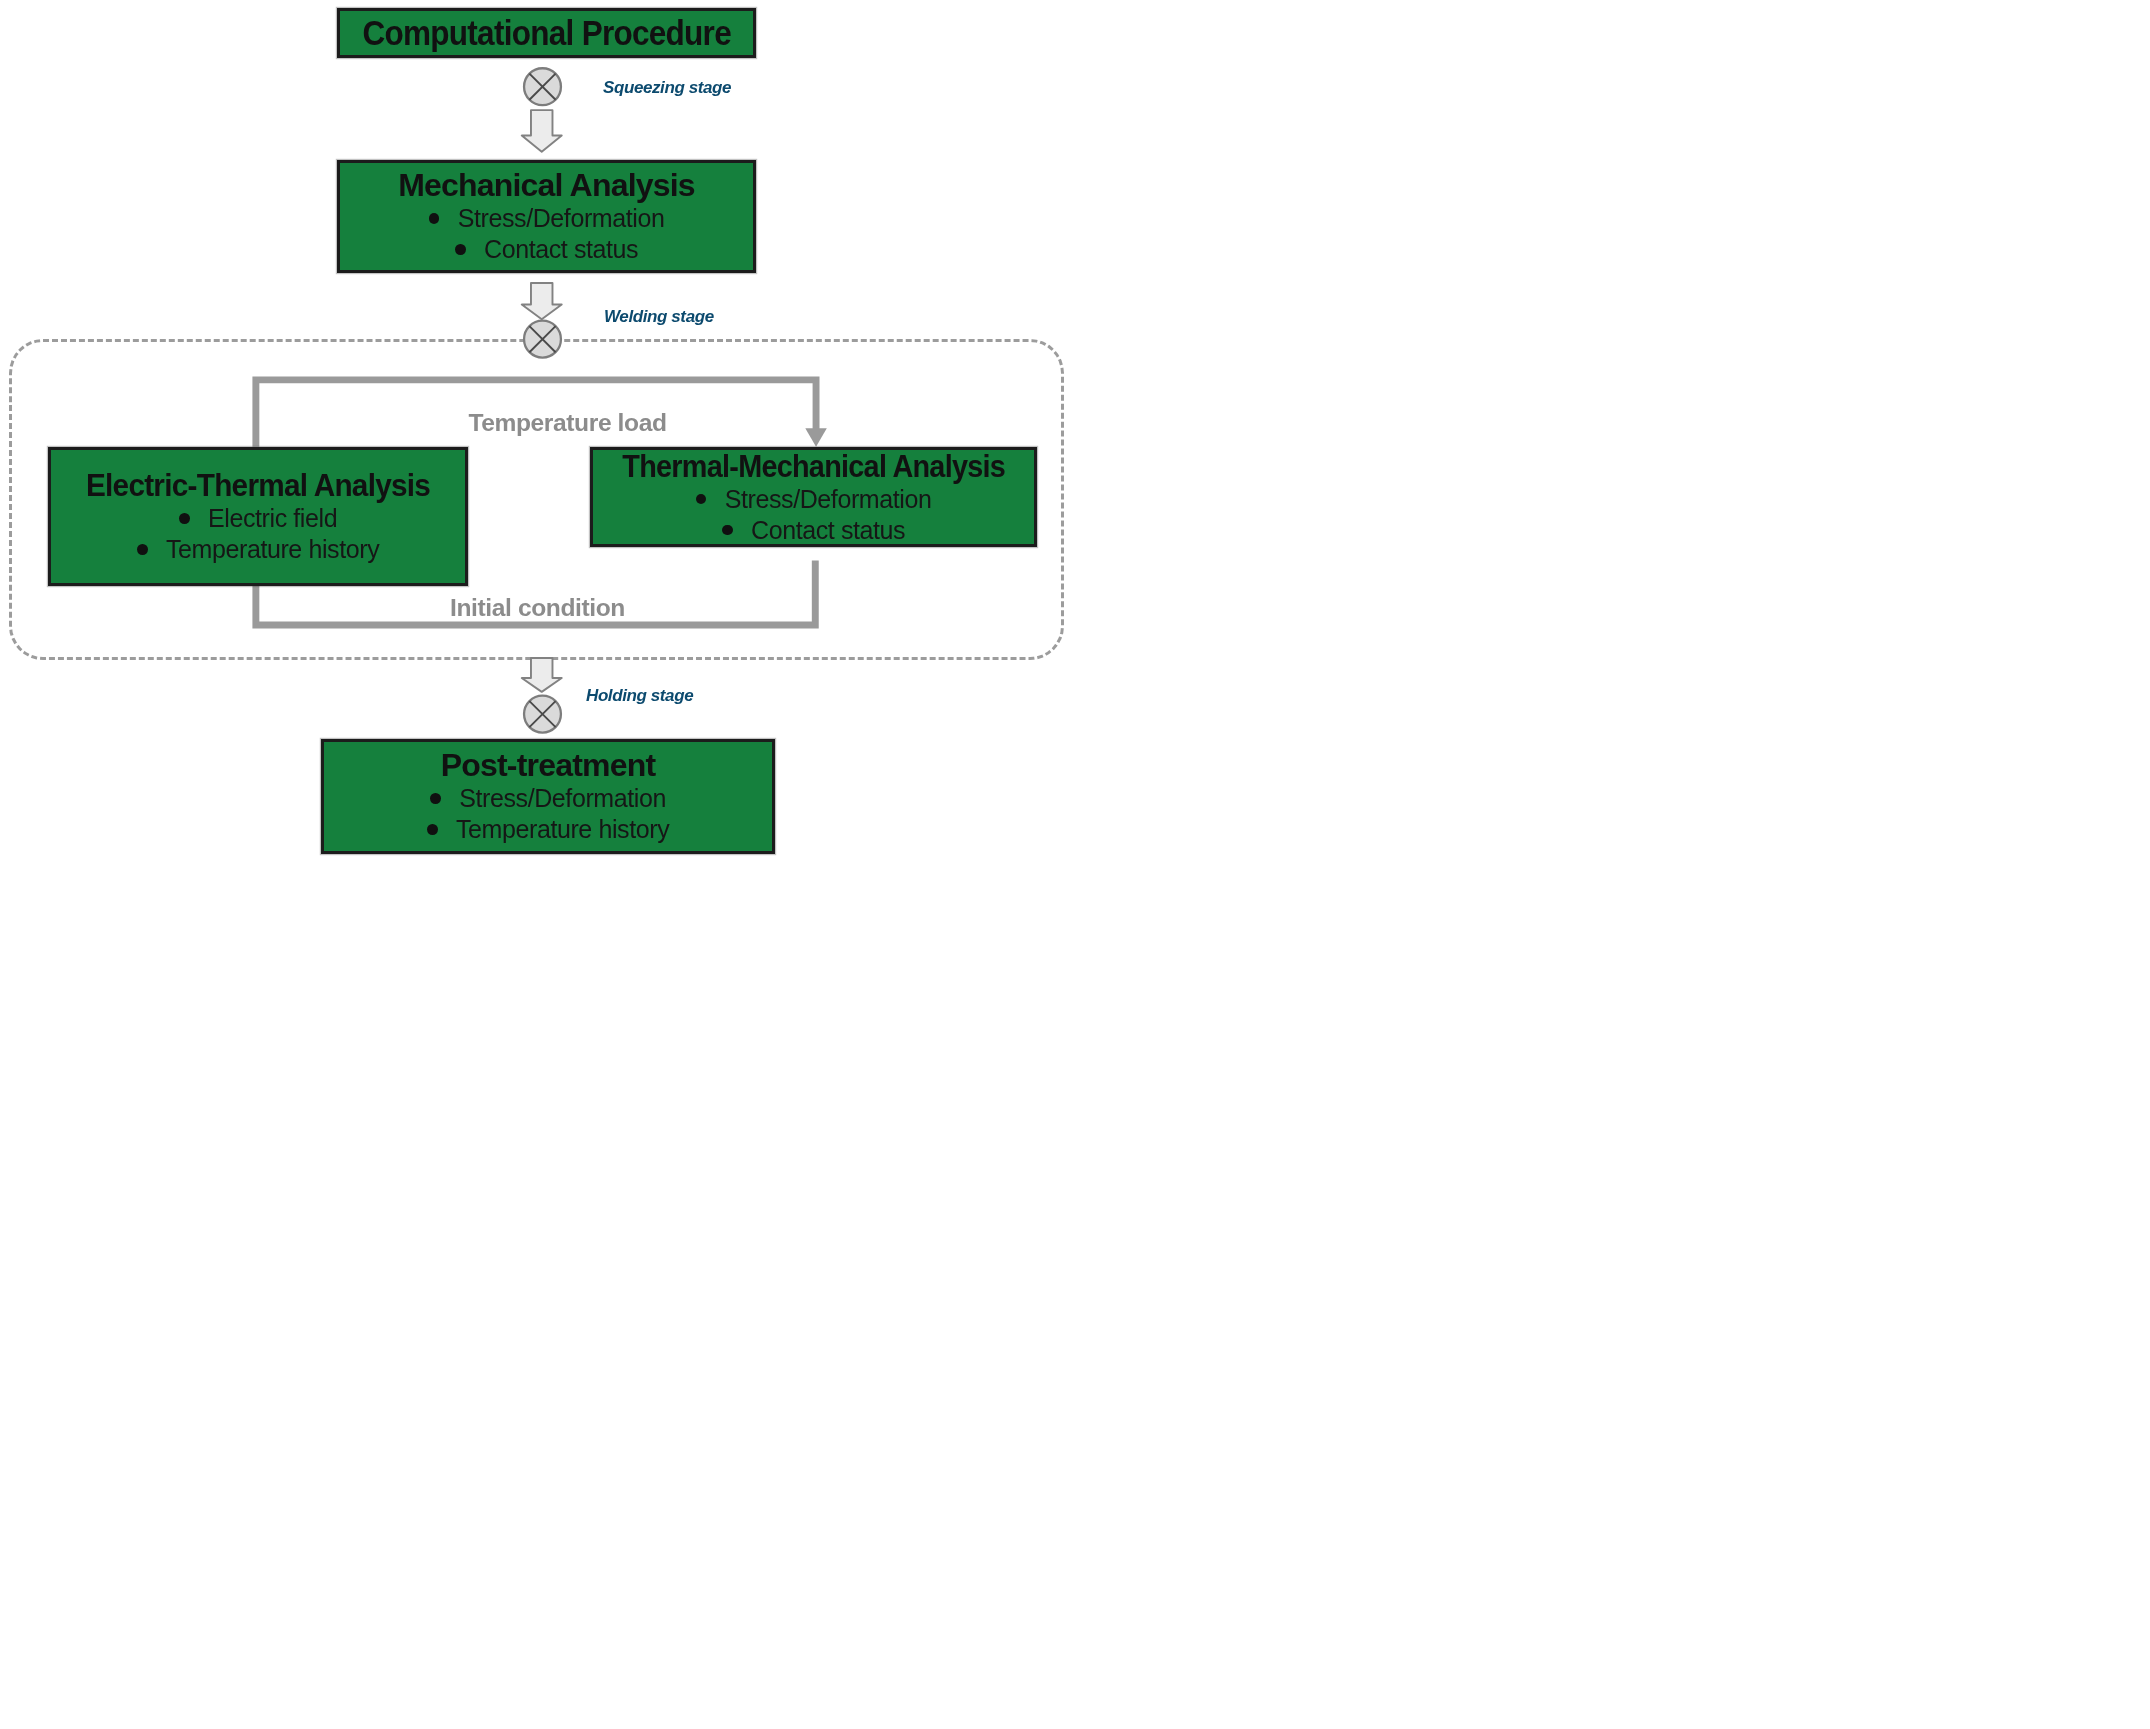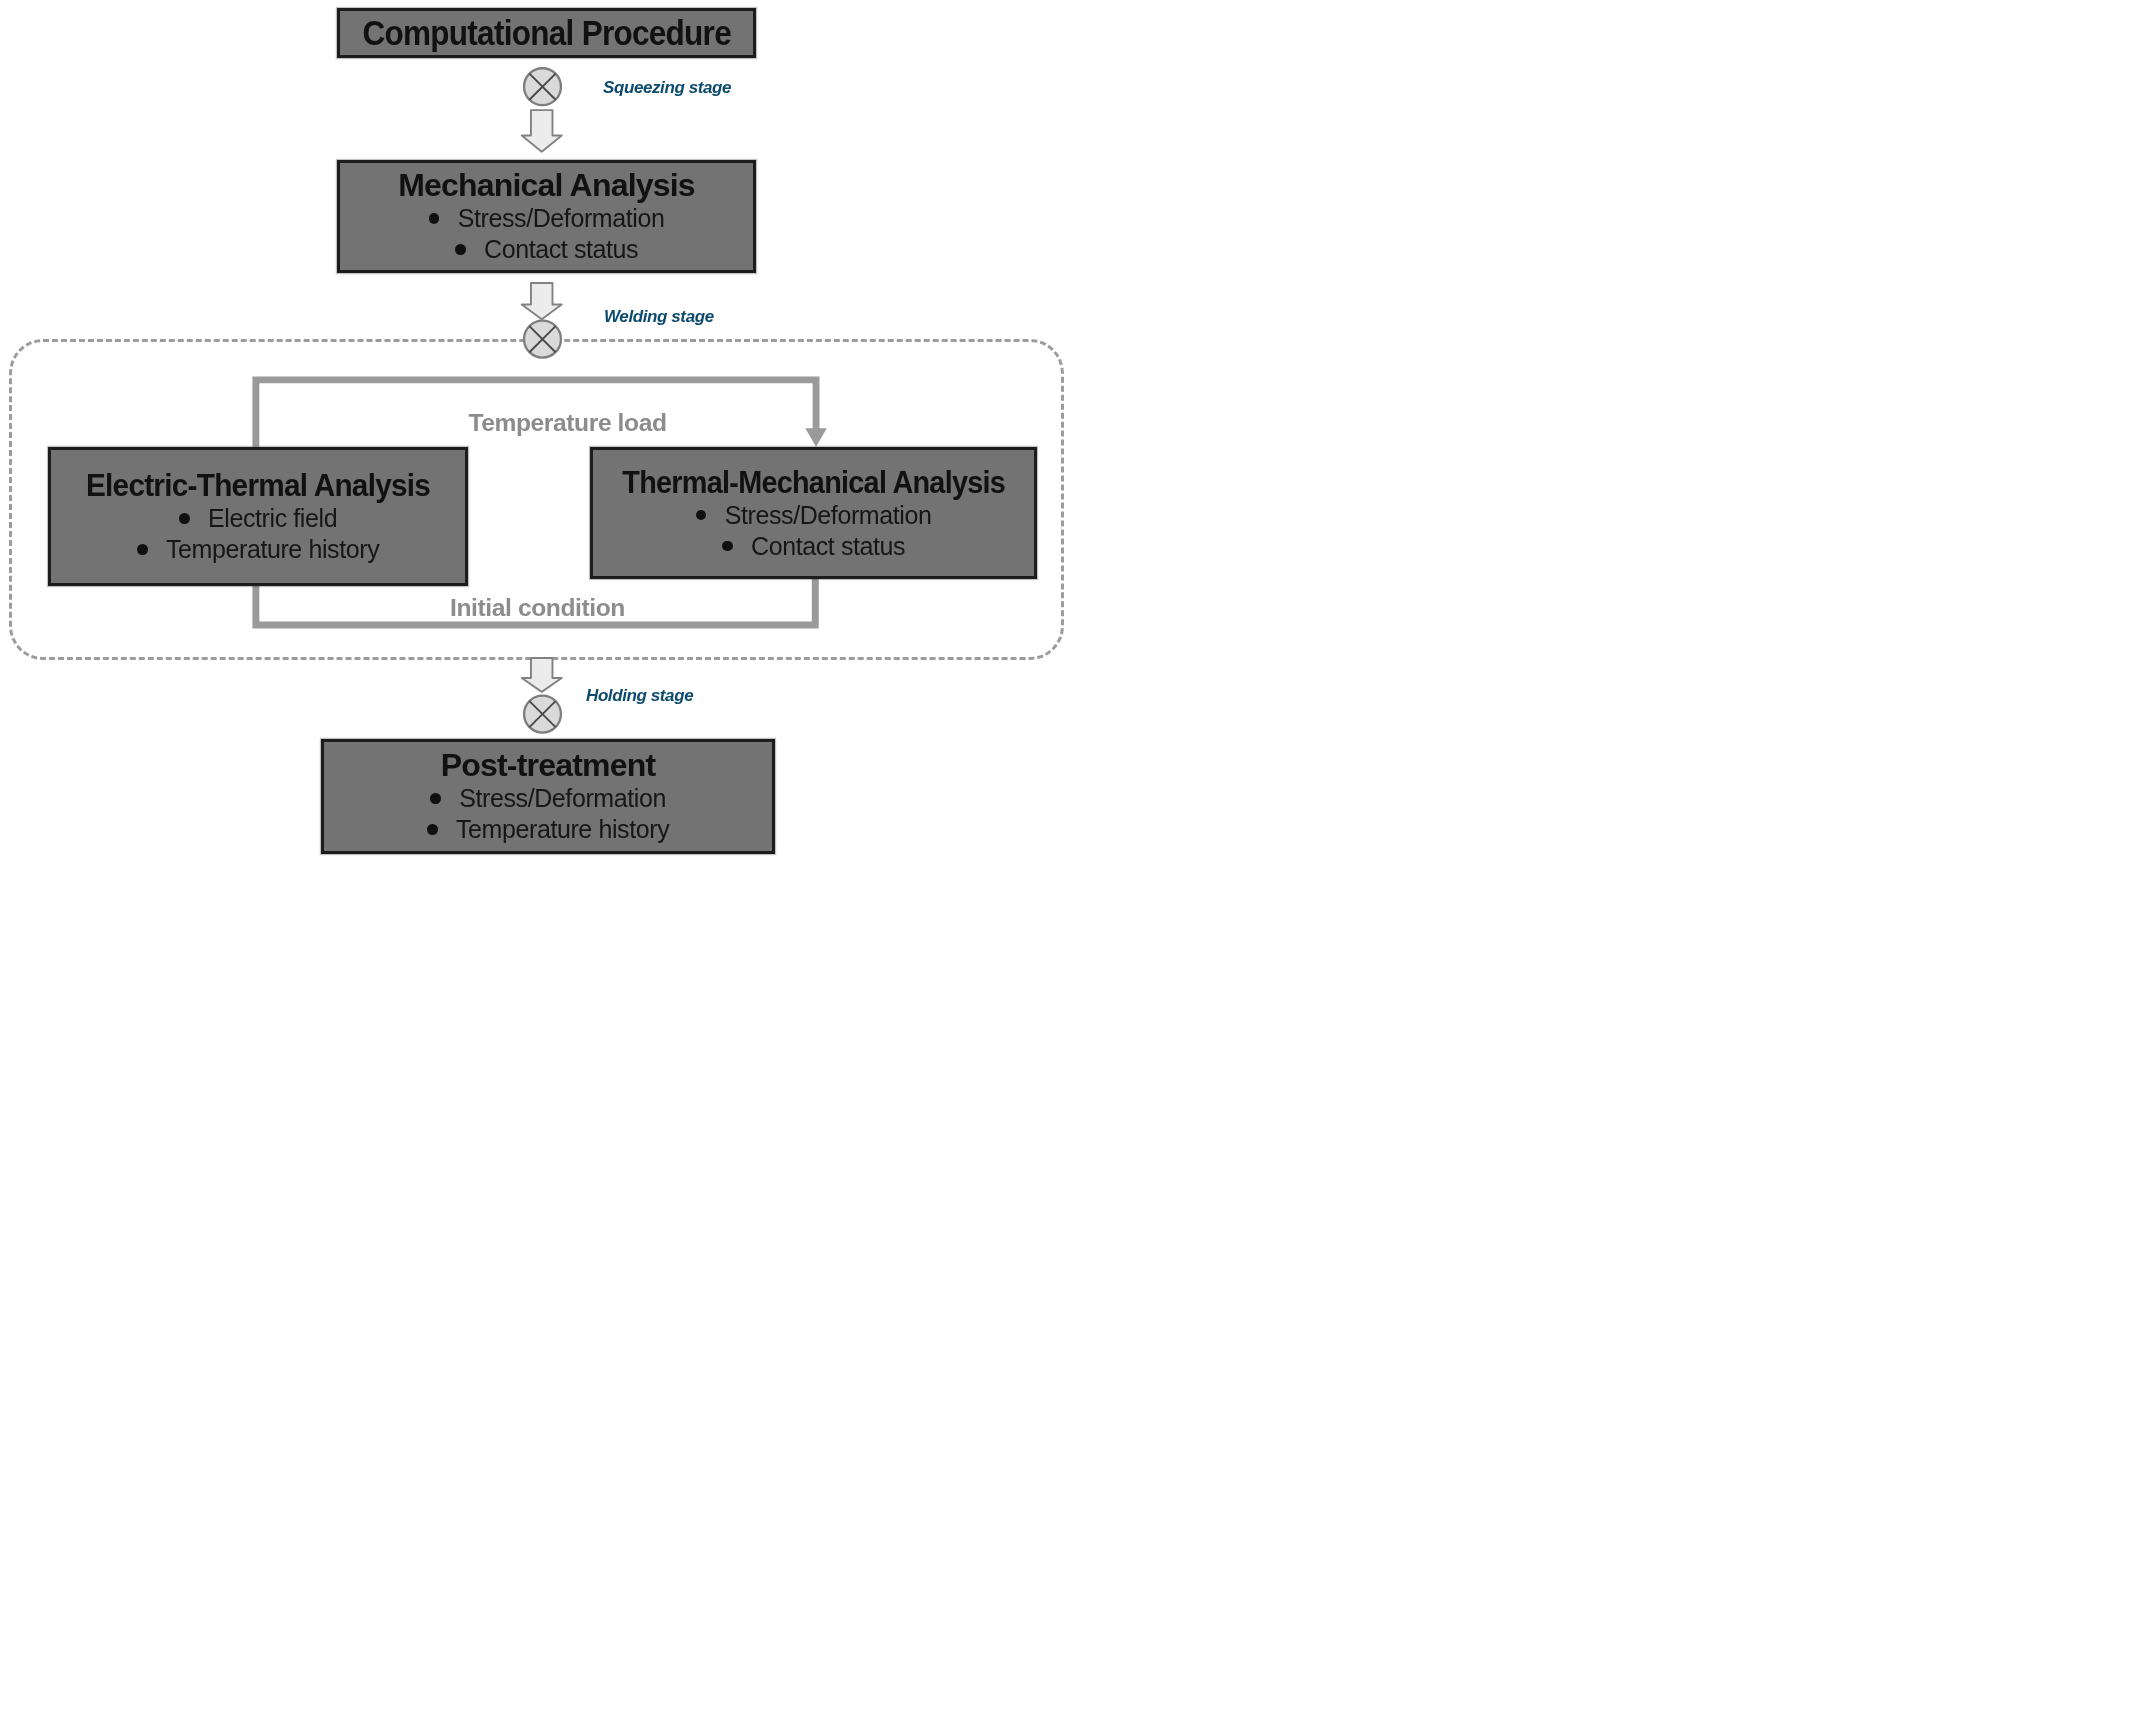--- a/index.html
+++ b/index.html
@@ -10,21 +10,21 @@
   .dashed-rect{
     position:absolute;left:9.2px;top:339px;width:1049px;height:315px;
     border:3.1px dashed #9c9c9c;border-radius:34px;z-index:1;background:transparent;
   }
 
   
   #connector-layer{position:absolute;left:0;top:0;width:1075px;height:865px;z-index:2;}
 
   
   .node-box{
-    position:absolute;z-index:3;background:#737373;
+    position:absolute;z-index:3;background:#15803d;
     border:3.1px solid #1c1c1c;box-shadow:0 0 0 1.2px rgba(40,40,40,.28);
     display:flex;flex-direction:column;justify-content:center;align-items:center;
     box-sizing:border-box;
   }
   .box-title{
     font-weight:bold;color:#111;white-space:nowrap;letter-spacing:-0.8px;
     font-size:32px;line-height:35px;
   }
   .box-title.xl{font-size:35px;line-height:42px;}
   .scale93{display:inline-block;transform:scaleX(.93);transform-origin:center;}
@@ -122,21 +122,21 @@
     <div class="bullet-row">
       <span class="bullet-dot"></span>
       <span class="bullet-text">Electric field</span>
     </div>
     <div class="bullet-row">
       <span class="bullet-dot"></span>
       <span class="bullet-text">Temperature history</span>
     </div>
   </div>
 
-  <div class="node-box" style="left:590px;top:447px;width:447px;height:132px;">
+  <div class="node-box" style="left:590px;top:447px;width:447px;height:100px;">
     <div class="box-title">
       <span class="scale90">Thermal-Mechanical Analysis</span>
     </div>
     <div class="bullet-row">
       <span class="bullet-dot"></span>
       <span class="bullet-text">Stress/Deformation</span>
     </div>
     <div class="bullet-row">
       <span class="bullet-dot"></span>
       <span class="bullet-text">Contact status</span>

